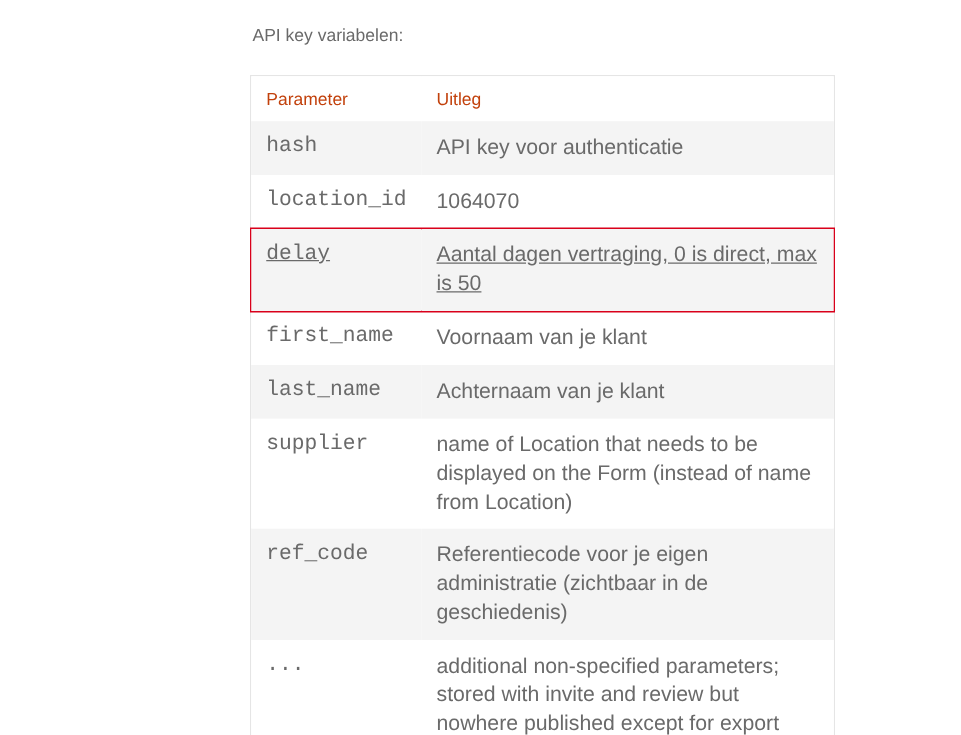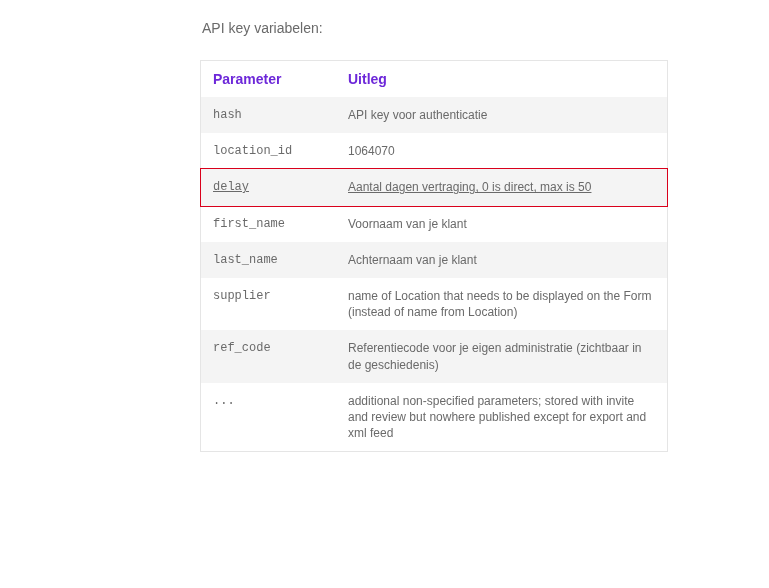--- a/index.html
+++ b/index.html
@@ -20,30 +20,30 @@
     .table-wrap {
       border: 1px solid #e5e5e5;
       width: 468px;
     }
     table {
       width: 100%;
       border-collapse: collapse;
     }
     thead th {
       text-align: left;
-      font-weight: 700;
-      color: #6d28d9;
+      font-weight: 400;
+      color: #c2410c;
       font-size: 14px;
       padding: 10px 12px 10px 12px;
       background: #fff;
     }
     tbody td {
       padding: 10px 12px;
       color: #6a6a6a;
-      font-size: 12px;
+      font-size: 17px;
       vertical-align: top;
       line-height: 1.35;
     }
     tbody tr:nth-child(odd) td {
       background: #f4f4f4;
     }
     tbody tr:nth-child(even) td {
       background: #fff;
     }
     td.param {

